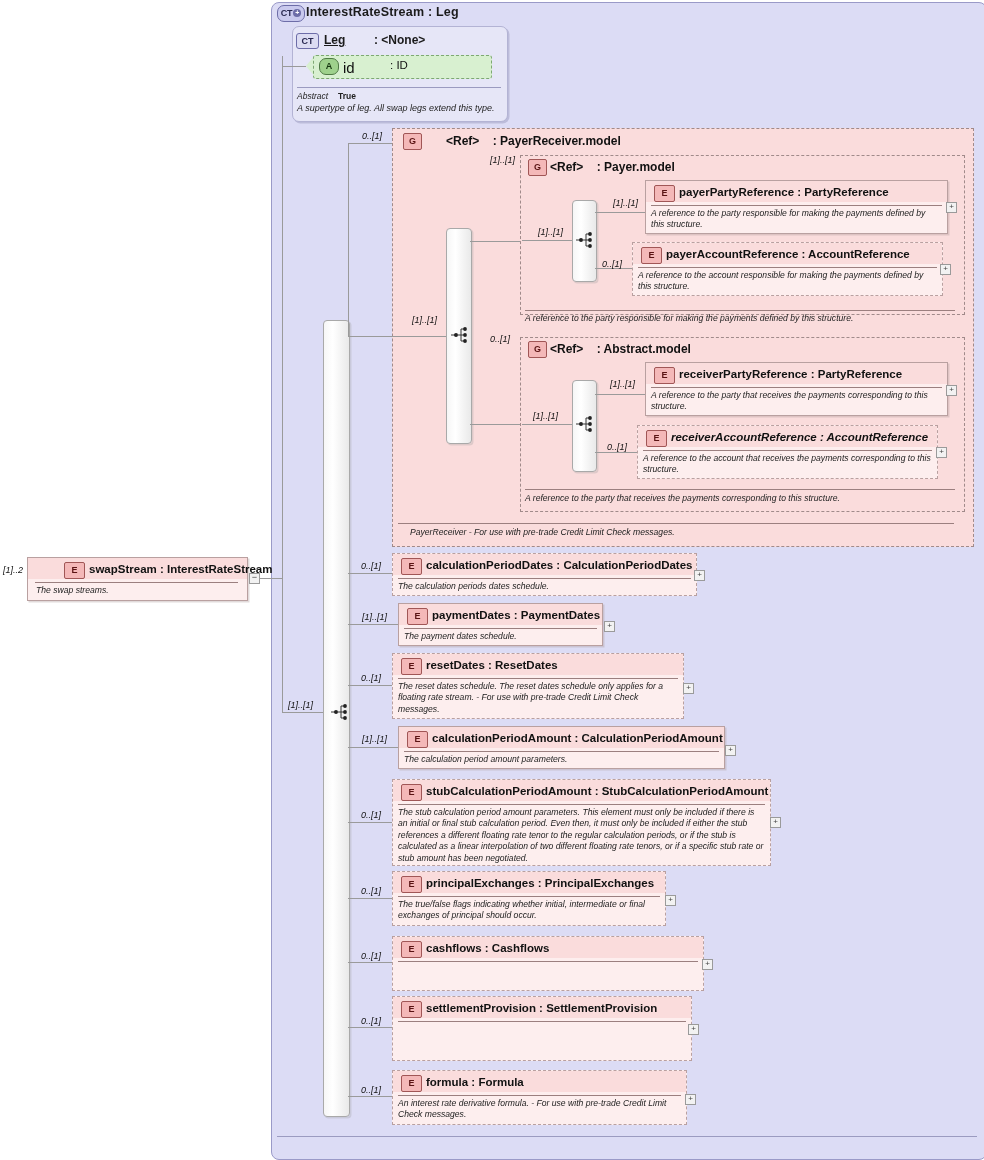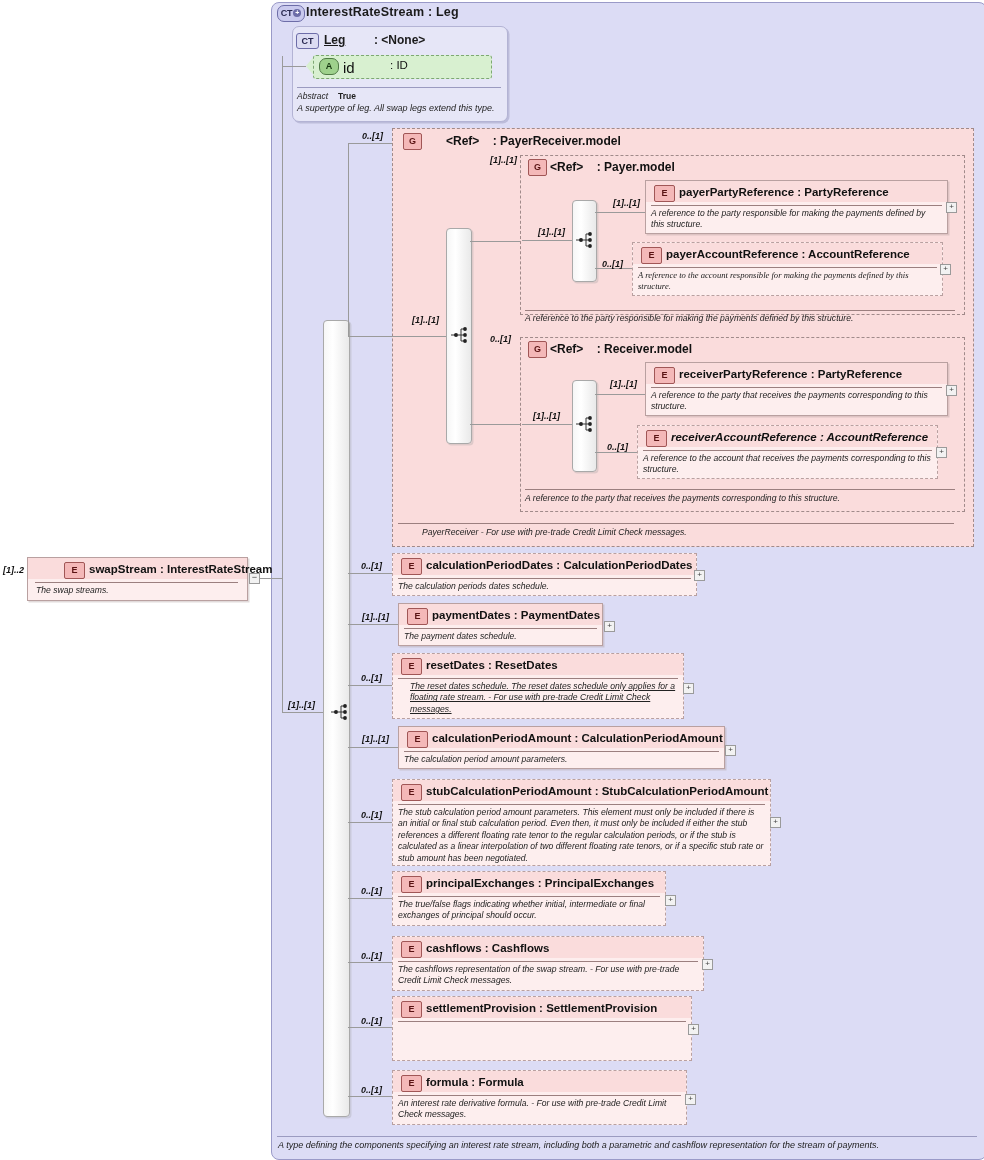--- a/index.html
+++ b/index.html
@@ -83,21 +83,21 @@
   .badge-e{
     position:absolute;width:19px;height:15px;background:#f4b8b8;border:1px solid #a05656;
     border-radius:2px;font-size:9px;font-weight:bold;color:#5a1414;
     text-align:center;line-height:15px;
   }
   .el-name{position:absolute;font-size:11.5px;font-weight:bold;color:#111;white-space:nowrap;}
   .el-rule{position:absolute;height:1px;background:#9b7f7f;}
   .el-doc{position:absolute;font-size:8.6px;font-style:italic;color:#222;line-height:11.4px;}
 
   
-  .card{position:absolute;font-size:9px;font-style:italic;font-weight:bold;color:#111;white-space:nowrap;}
+  .card{position:absolute;font-size:9px;font-style:italic;font-weight:normal;color:#111;white-space:nowrap;}
 
   
   .line{position:absolute;background:#9a9a9a;}
   .hline{height:1px;}
   .vline{width:1px;}
 
   
   .seqbar{
     position:absolute;border:1px solid #a9a9a9;border-radius:4px;
     background:linear-gradient(to right,#f6f6f6 0%,#ffffff 35%,#e9e9e9 100%);
@@ -176,21 +176,21 @@
     <circle cx="15" cy="3" r="1.9" fill="#222"></circle>
     <circle cx="15" cy="9" r="1.9" fill="#222"></circle>
     <circle cx="15" cy="15" r="1.9" fill="#222"></circle>
   </svg>
 
   <div class="grp" style="left:392px;top:128px;width:580px;height:417px;"></div>
   <div class="badge-g" style="left:403px;top:133px;">G</div>
   <div class="grp-solid-title abs" style="left:426px;top:134px;margin-left:20px;"><span>&lt;Ref&gt;</span>&nbsp;&nbsp;&nbsp;&nbsp;<span>: PayerReceiver.model</span></div>
   <div class="card" style="left:362px;top:131px;">0..[1]</div>
   <div class="el-rule" style="left:398px;top:523px;width:556px;"></div>
-  <div class="el-doc" style="left:422px;top:527px;width:556px;font-style:italic;">PayerReceiver - For use with pre-trade Credit Limit Check messages.</div>
+  <div class="el-doc" style="left:410px;top:527px;width:556px;font-style:italic;">PayerReceiver - For use with pre-trade Credit Limit Check messages.</div>
 
   <div class="seqbar" style="left:446px;top:228px;width:24px;height:214px;"></div>
   <div class="card" style="left:412px;top:315px;">[1]..[1]</div>
   <div class="line hline" style="left:348px;top:336px;width:98px;"></div>
   <svg class="abs" style="left:450px;top:326px;" width="18" height="18" viewBox="0 0 18 18">
     <line x1="1" y1="9" x2="5" y2="9" stroke="#333" stroke-width="1"></line>
     <circle cx="6" cy="9" r="2" fill="#222"></circle>
     <line x1="8" y1="9" x2="11" y2="9" stroke="#333" stroke-width="1"></line>
     <line x1="11" y1="3" x2="11" y2="15" stroke="#333" stroke-width="1"></line>
     <line x1="11" y1="3" x2="14" y2="3" stroke="#333" stroke-width="1"></line>
@@ -236,28 +236,28 @@
     <div class="el-doc" style="left:5px;top:27px;width:290px;">A reference to the party responsible for making the payments defined by this structure.</div>
   </div>
   <div class="card" style="left:613px;top:198px;">[1]..[1]</div>
   <div class="plusbox" style="left:946px;top:202px;"><span>+</span></div>
 
   <div class="el dashed" style="left:632px;top:242px;width:309px;height:52px;">
     <div class="el-head"></div>
     <div class="badge-e" style="left:8px;top:4px;">E</div>
     <div class="el-name" style="left:33px;top:5px;">payerAccountReference : AccountReference</div>
     <div class="el-rule" style="left:5px;top:24px;width:299px;"></div>
-    <div class="el-doc" style="left:5px;top:27px;width:298px;font-family:Liberation Serif, serif;">A reference to the account responsible for making the payments defined by this structure.</div>
+    <div class="el-doc" style="left:5px;top:27px;width:298px;">A reference to the account responsible for making the payments defined by this structure.</div>
   </div>
   <div class="card" style="left:602px;top:259px;">0..[1]</div>
   <div class="plusbox" style="left:940px;top:264px;"><span>+</span></div>
 
   <div class="grp" style="left:520px;top:337px;width:443px;height:173px;"></div>
   <div class="badge-g" style="left:528px;top:341px;">G</div>
-  <div class="grp-solid-title abs" style="left:550px;top:342px;"><span>&lt;Ref&gt;</span>&nbsp;&nbsp;&nbsp;&nbsp;<span>: Receiver.model</span></div>
+  <div class="grp-solid-title abs" style="left:550px;top:342px;"><span>&lt;Ref&gt;</span>&nbsp;&nbsp;&nbsp;&nbsp;<span>: Abstract.model</span></div>
   <div class="card" style="left:490px;top:334px;">0..[1]</div>
   <div class="el-rule" style="left:525px;top:489px;width:430px;"></div>
   <div class="el-doc" style="left:525px;top:493px;width:430px;">A reference to the party that receives the payments corresponding to this structure.</div>
 
   <div class="seqbar" style="left:572px;top:380px;width:23px;height:90px;"></div>
   <div class="card" style="left:533px;top:411px;">[1]..[1]</div>
   <div class="line hline" style="left:522px;top:424px;width:50px;"></div>
   <svg class="abs" style="left:575px;top:415px;" width="18" height="18" viewBox="0 0 18 18">
     <line x1="1" y1="9" x2="5" y2="9" stroke="#333" stroke-width="1"></line>
     <circle cx="6" cy="9" r="2" fill="#222"></circle>
@@ -316,21 +316,21 @@
   </div>
   <div class="card" style="left:362px;top:612px;">[1]..[1]</div>
   <div class="plusbox" style="left:604px;top:621px;"><span>+</span></div>
   <div class="line hline" style="left:348px;top:624px;width:50px;"></div>
 
   <div class="el dashed" style="left:392px;top:653px;width:290px;height:64px;">
     <div class="el-head"></div>
     <div class="badge-e" style="left:8px;top:4px;">E</div>
     <div class="el-name" style="left:33px;top:5px;">resetDates : ResetDates</div>
     <div class="el-rule" style="left:5px;top:24px;width:280px;"></div>
-    <div class="el-doc" style="left:17px;top:27px;width:279px;text-decoration:underline;">The reset dates schedule. The reset dates schedule only applies for a floating rate stream. - For use with pre-trade Credit Limit Check messages.</div>
+    <div class="el-doc" style="left:5px;top:27px;width:279px;">The reset dates schedule. The reset dates schedule only applies for a floating rate stream. - For use with pre-trade Credit Limit Check messages.</div>
   </div>
   <div class="card" style="left:361px;top:673px;">0..[1]</div>
   <div class="plusbox" style="left:683px;top:683px;"><span>+</span></div>
   <div class="line hline" style="left:348px;top:685px;width:44px;"></div>
 
   <div class="el solid" style="left:398px;top:726px;width:325px;height:41px;">
     <div class="el-head"></div>
     <div class="badge-e" style="left:8px;top:4px;">E</div>
     <div class="el-name" style="left:33px;top:5px;">calculationPeriodAmount : CalculationPeriodAmount</div>
     <div class="el-rule" style="left:5px;top:24px;width:315px;"></div>
@@ -360,21 +360,20 @@
   </div>
   <div class="card" style="left:361px;top:886px;">0..[1]</div>
   <div class="plusbox" style="left:665px;top:895px;"><span>+</span></div>
   <div class="line hline" style="left:348px;top:898px;width:44px;"></div>
 
   <div class="el dashed" style="left:392px;top:936px;width:310px;height:53px;">
     <div class="el-head"></div>
     <div class="badge-e" style="left:8px;top:4px;">E</div>
     <div class="el-name" style="left:33px;top:5px;">cashflows : Cashflows</div>
     <div class="el-rule" style="left:5px;top:24px;width:300px;"></div>
-    <div class="el-doc" style="left:5px;top:27px;width:299px;">The cashflows representation of the swap stream. - For use with pre-trade Credit Limit Check messages.</div>
   </div>
   <div class="card" style="left:361px;top:951px;">0..[1]</div>
   <div class="plusbox" style="left:702px;top:959px;"><span>+</span></div>
   <div class="line hline" style="left:348px;top:962px;width:44px;"></div>
 
   <div class="el dashed" style="left:392px;top:996px;width:298px;height:63px;">
     <div class="el-head"></div>
     <div class="badge-e" style="left:8px;top:4px;">E</div>
     <div class="el-name" style="left:33px;top:5px;">settlementProvision : SettlementProvision</div>
     <div class="el-rule" style="left:5px;top:24px;width:288px;"></div>
@@ -388,15 +387,14 @@
     <div class="badge-e" style="left:8px;top:4px;">E</div>
     <div class="el-name" style="left:33px;top:5px;">formula  : Formula</div>
     <div class="el-rule" style="left:5px;top:24px;width:283px;"></div>
     <div class="el-doc" style="left:5px;top:27px;width:282px;">An interest rate derivative formula. - For use with pre-trade Credit Limit Check messages.</div>
   </div>
   <div class="card" style="left:361px;top:1085px;">0..[1]</div>
   <div class="plusbox" style="left:685px;top:1094px;"><span>+</span></div>
   <div class="line hline" style="left:348px;top:1096px;width:44px;"></div>
 
   <div class="footer-rule"></div>
-  <div class="footer-doc">A type defining the components specifying an interest rate stream, including both a parametric and cashflow representation for the stream of payments.</div>
 
 </div>
 
 </body></html>

